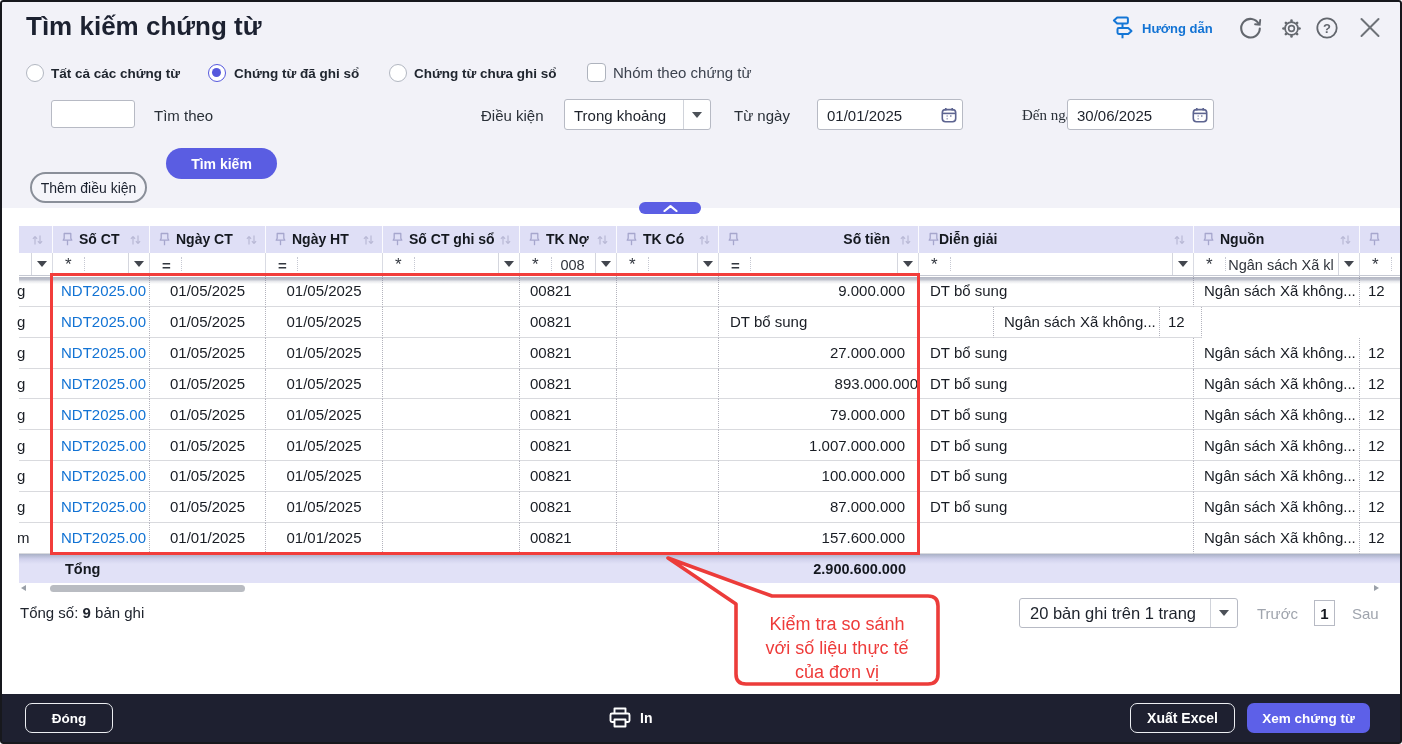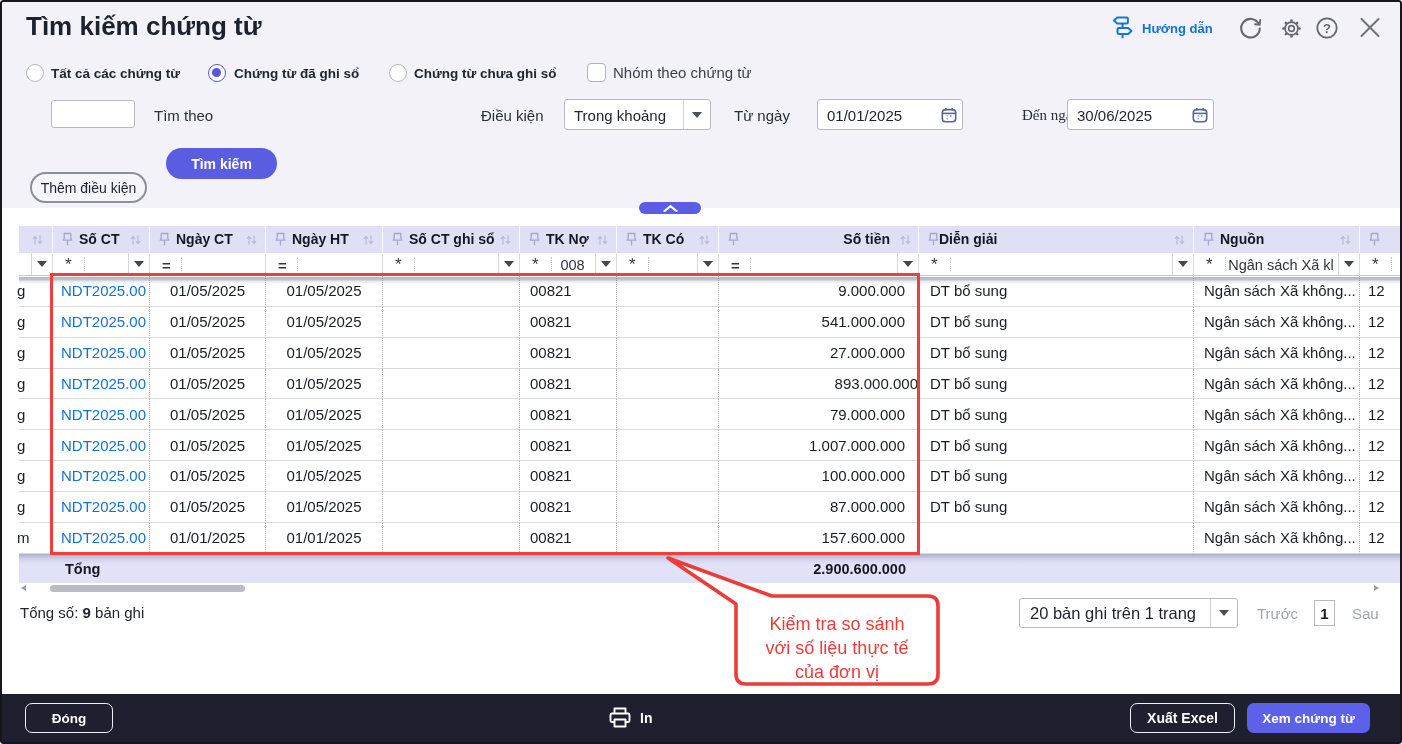--- a/index.html
+++ b/index.html
@@ -357,21 +357,20 @@
           <span style="margin-left:-11px;">g</span>
         </div>
         <div class="dcell " style="width:97px;padding-left:8px;">
           <span class="link" style="white-space:nowrap;">NDT2025.00</span>
         </div>
         <div class="dcell ctr" style="width:116px;">01/05/2025</div>
         <div class="dcell ctr" style="width:117px;">01/05/2025</div>
         <div class="dcell " style="width:137px;padding-left:9px;"></div>
         <div class="dcell " style="width:97px;padding-left:10px;">00821</div>
         <div class="dcell " style="width:102px;padding-left:9px;"></div>
-        <div class="dcell num" style="width:200px;padding-right:13px;">541.000.000</div>
         <div class="dcell " style="width:275px;padding-left:11px;">DT bổ sung</div>
         <div class="dcell " style="width:166px;padding-left:10px;">
           <span style="white-space:nowrap;">Ngân sách Xã không...</span>
         </div>
         <div class="dcell " style="width:42px;padding-left:8px;">12</div>
       </div>
       <div class="trow drow">
         <div style="width:19px;flex:none;"></div>
         <div class="dcell ovis" style="width:34px;padding-left:9px;">
           <span style="margin-left:-11px;">g</span>

